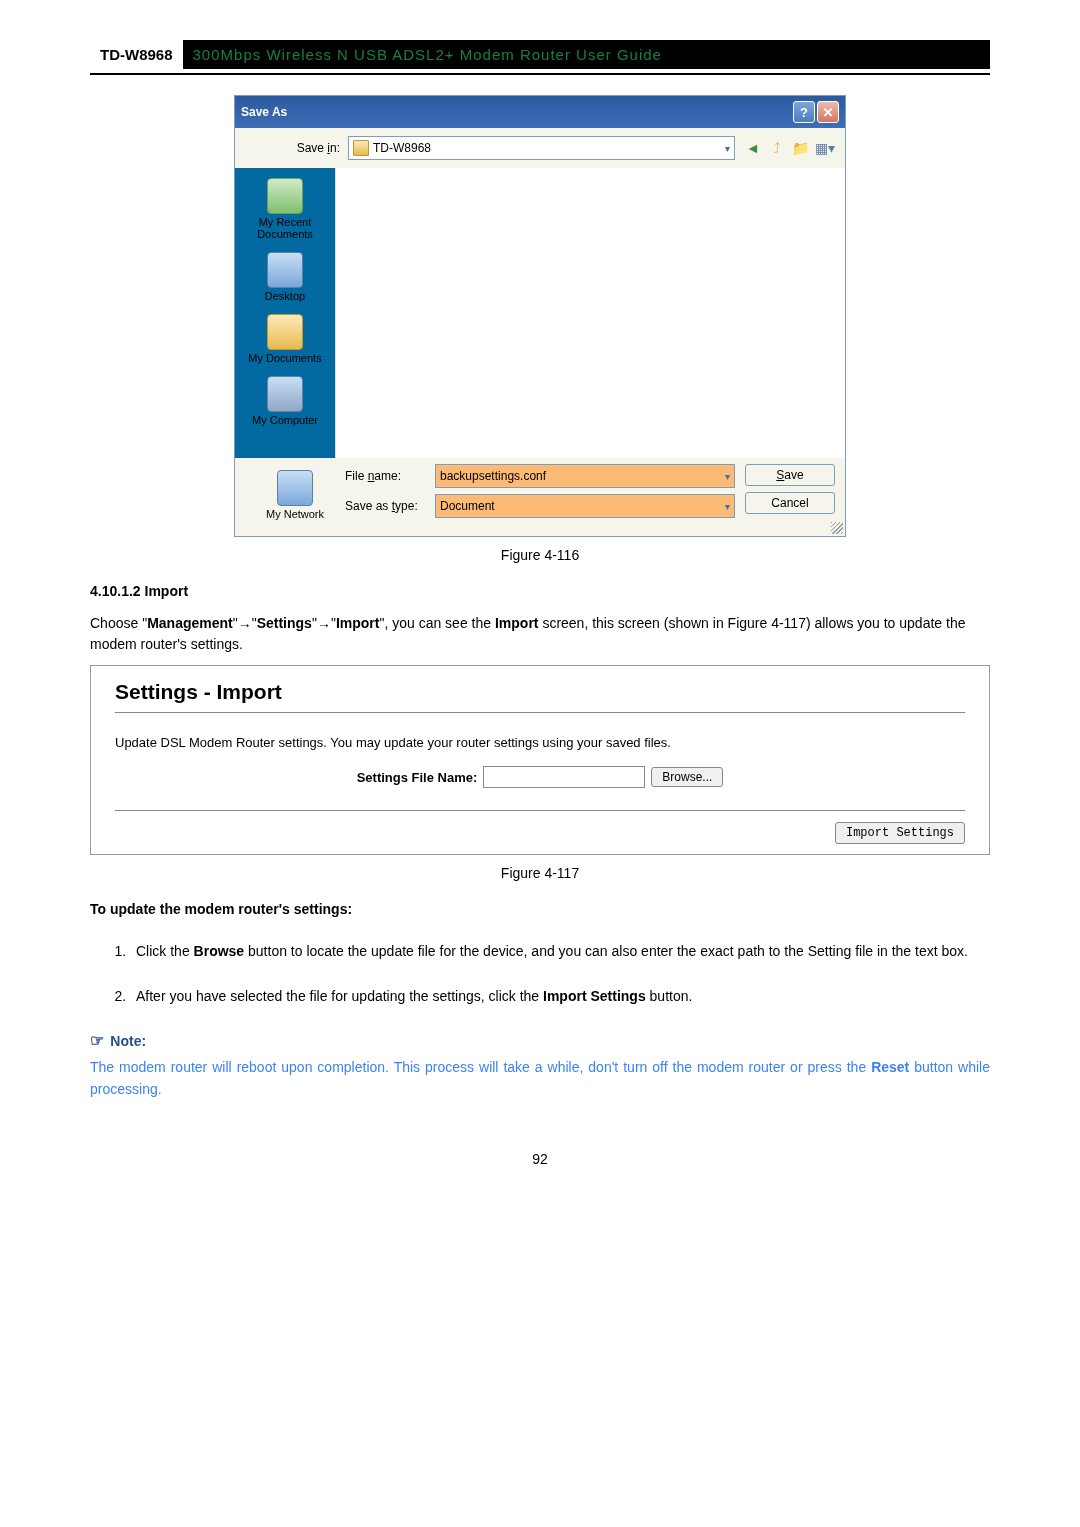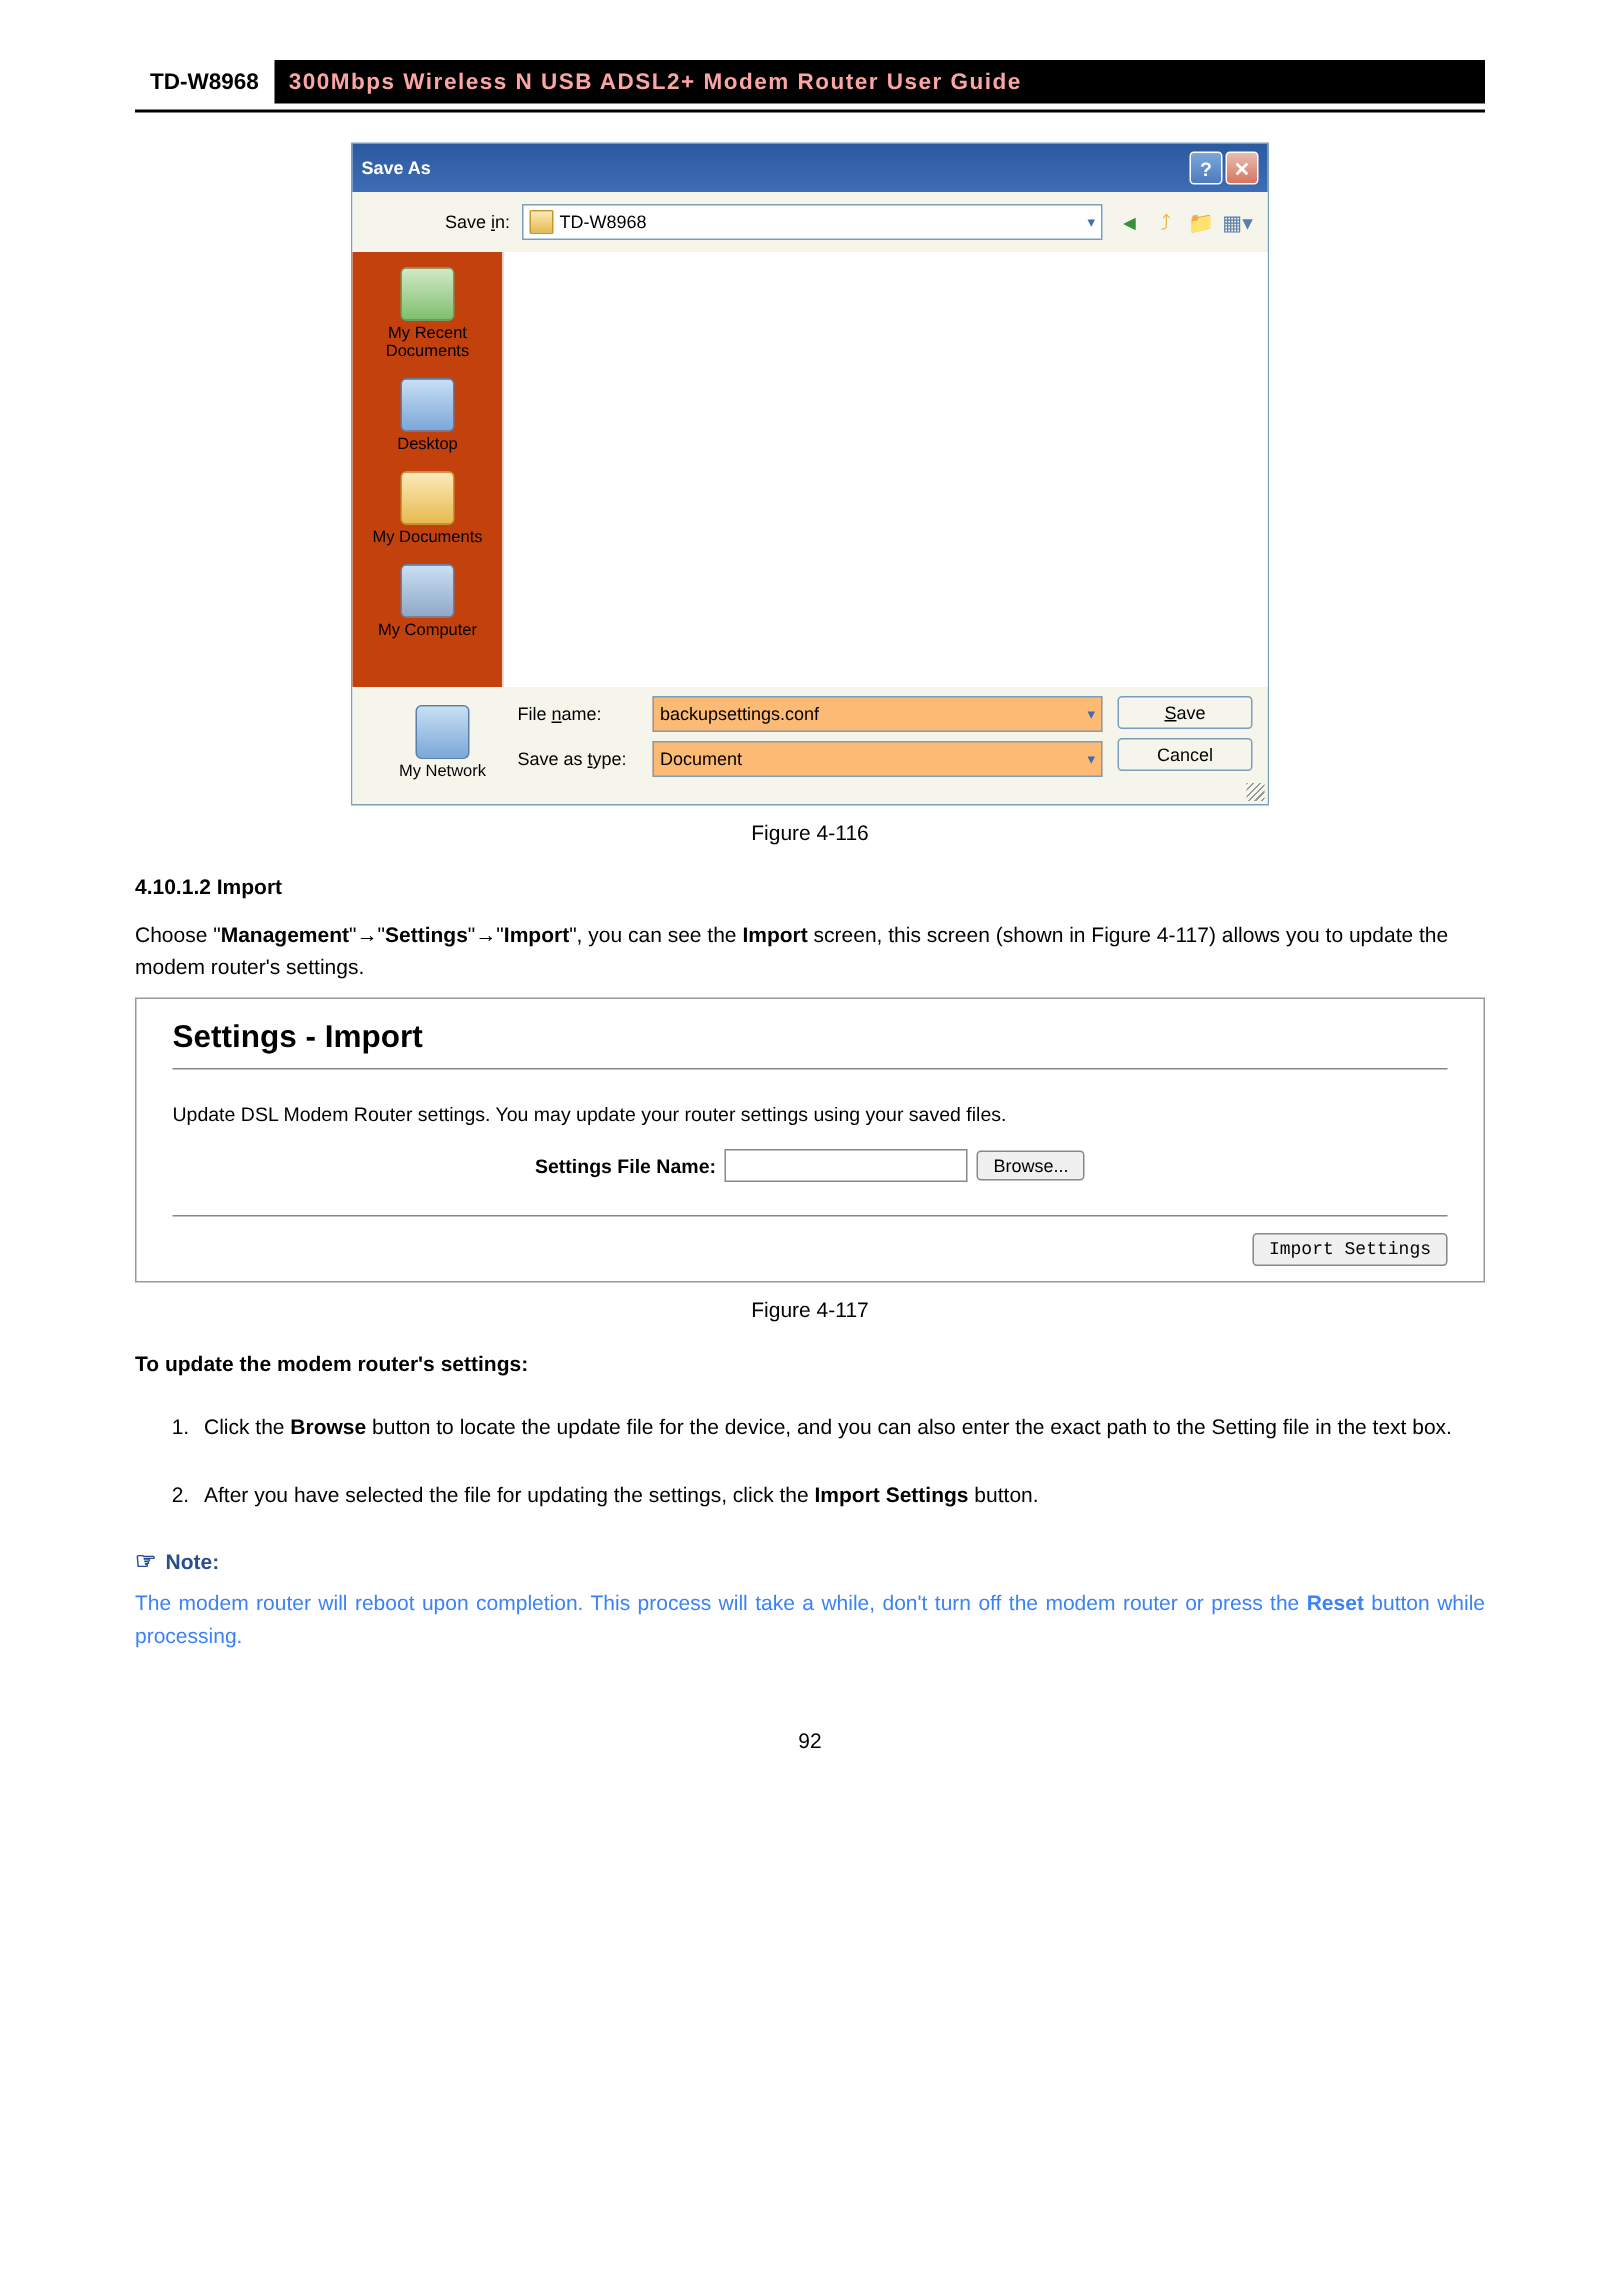--- a/index.html
+++ b/index.html
@@ -16,22 +16,22 @@
 }
 .header-model {
   background: #fff;
   color: #000;
   font-weight: bold;
   padding: 6px 10px;
   font-size: 15px;
 }
 .header-title {
   background: #000;
-  color: #fca5a5;
-  font-weight: bold;
+  color: #15803d;
+  font-weight: normal;
   padding: 6px 10px;
   flex: 1;
   font-size: 15px;
   letter-spacing: 1px;
 }
 .header-line {
   border-top: 2px solid #000;
   margin-bottom: 20px;
 }
 .saveas-dialog {
@@ -117,21 +117,21 @@
   align-items: center;
   justify-content: center;
   font-size: 14px;
 }
 .saveas-body {
   display: flex;
   background: #f6f5ec;
 }
 .places-bar {
   width: 100px;
-  background: #c2410c;
+  background: #0369a1;
   display: flex;
   flex-direction: column;
   align-items: flex-end;
   padding: 4px 0;
 }
 .place-item {
   text-align: center;
   padding: 6px 4px;
   width: 100%;
   box-sizing: border-box;

